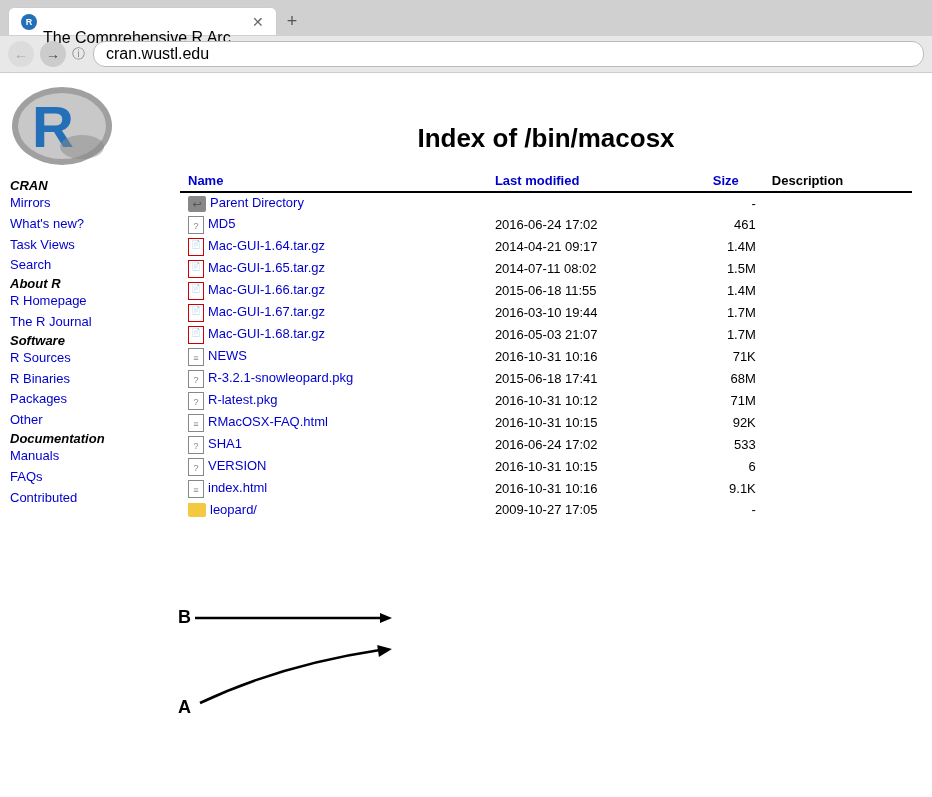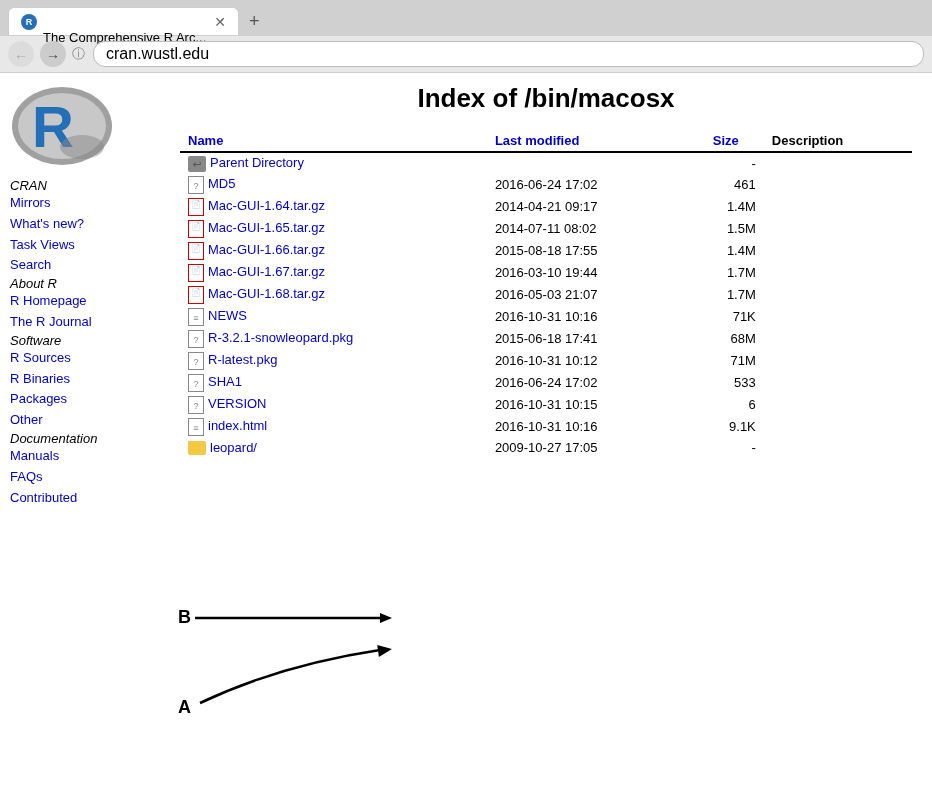--- a/index.html
+++ b/index.html
@@ -39,21 +39,21 @@
       color: #fff;
       font-size: 9px;
       font-weight: bold;
       flex-shrink: 0;
     }
     .tab-title {
       flex: 1;
       overflow: hidden;
       text-overflow: ellipsis;
       white-space: nowrap;
-      font-size: 13px;
+      font-size: 16px;
       margin-top: 32px;
     }
     .tab-close {
       margin-left: 8px;
       cursor: pointer;
       font-size: 14px;
       color: #666;
     }
     .tab-new {
       margin-left: 6px;
@@ -103,21 +103,21 @@
     }
 
     
     .sidebar {
       width: 160px;
       padding: 12px 10px;
       flex-shrink: 0;
     }
     .sidebar-section-label {
       font-style: italic;
-      font-weight: normal;
+      font-weight: bold;
       color: #000;
       margin-top: 10px;
       margin-bottom: 2px;
       font-size: 13px;
     }
     .sidebar-link {
       display: block;
       color: #0000cc;
       text-decoration: none;
       font-size: 13px;
@@ -127,20 +127,21 @@
     
     .main-content {
       flex: 1;
       padding: 10px 20px 20px 20px;
     }
     .page-title {
       text-align: center;
       font-size: 26px;
       font-weight: bold;
       margin-bottom: 16px;
+      margin-top: 40px;
     }
     .file-table {
       width: 100%;
       border-collapse: collapse;
       font-size: 13px;
     }
     .file-table th {
       text-align: left;
       padding: 3px 8px;
       border-bottom: 2px solid #000000;
@@ -279,21 +280,21 @@
             <td></td>
           </tr>
           <tr>
             <td class="name"><span style="display:inline-block;width:16px;height:18px;border:1px solid #cc0000;background:#fff;margin-right:4px;vertical-align:middle;font-size:8px;text-align:center;color:#cc0000;line-height:9px;padding-top:1px;">📄</span><a href="#">Mac-GUI-1.65.tar.gz</a></td>
             <td>2014-07-11 08:02</td>
             <td class="size">1.5M</td>
             <td></td>
           </tr>
           <tr>
             <td class="name"><span style="display:inline-block;width:16px;height:18px;border:1px solid #cc0000;background:#fff;margin-right:4px;vertical-align:middle;font-size:8px;text-align:center;color:#cc0000;line-height:9px;padding-top:1px;">📄</span><a href="#">Mac-GUI-1.66.tar.gz</a></td>
-            <td>2015-08-18 17:55</td>
+            <td>2015-06-18 11:55</td>
             <td class="size">1.4M</td>
             <td></td>
           </tr>
           <tr>
             <td class="name"><span style="display:inline-block;width:16px;height:18px;border:1px solid #cc0000;background:#fff;margin-right:4px;vertical-align:middle;font-size:8px;text-align:center;color:#cc0000;line-height:9px;padding-top:1px;">📄</span><a href="#">Mac-GUI-1.67.tar.gz</a></td>
             <td>2016-03-10 19:44</td>
             <td class="size">1.7M</td>
             <td></td>
           </tr>
           <tr>
@@ -311,20 +312,26 @@
           <tr>
             <td class="name"><span style="display:inline-block;width:16px;height:18px;border:1px solid #888;background:#fff;margin-right:4px;vertical-align:middle;font-size:9px;text-align:center;color:#888;line-height:18px;">?</span><a href="#">R-3.2.1-snowleopard.pkg</a></td>
             <td>2015-06-18 17:41</td>
             <td class="size">68M</td>
             <td></td>
           </tr>
           <tr>
             <td class="name"><span style="display:inline-block;width:16px;height:18px;border:1px solid #888;background:#fff;margin-right:4px;vertical-align:middle;font-size:9px;text-align:center;color:#888;line-height:18px;">?</span><a href="#">R-latest.pkg</a></td>
             <td>2016-10-31 10:12</td>
             <td class="size">71M</td>
+            <td></td>
+          </tr>
+          <tr>
+            <td class="name"><span style="display:inline-block;width:16px;height:18px;border:1px solid #888;background:#fff;margin-right:4px;vertical-align:middle;font-size:9px;text-align:center;color:#888;line-height:18px;">≡</span><a href="#">RMacOSX-FAQ.html</a></td>
+            <td>2016-10-31 10:15</td>
+            <td class="size">92K</td>
             <td></td>
           </tr>
           <tr>
             <td class="name"><span style="display:inline-block;width:16px;height:18px;border:1px solid #888;background:#fff;margin-right:4px;vertical-align:middle;font-size:9px;text-align:center;color:#888;line-height:18px;">?</span><a href="#">SHA1</a></td>
             <td>2016-06-24 17:02</td>
             <td class="size">533</td>
             <td></td>
           </tr>
           <tr>
             <td class="name"><span style="display:inline-block;width:16px;height:18px;border:1px solid #888;background:#fff;margin-right:4px;vertical-align:middle;font-size:9px;text-align:center;color:#888;line-height:18px;">?</span><a href="#">VERSION</a></td>

